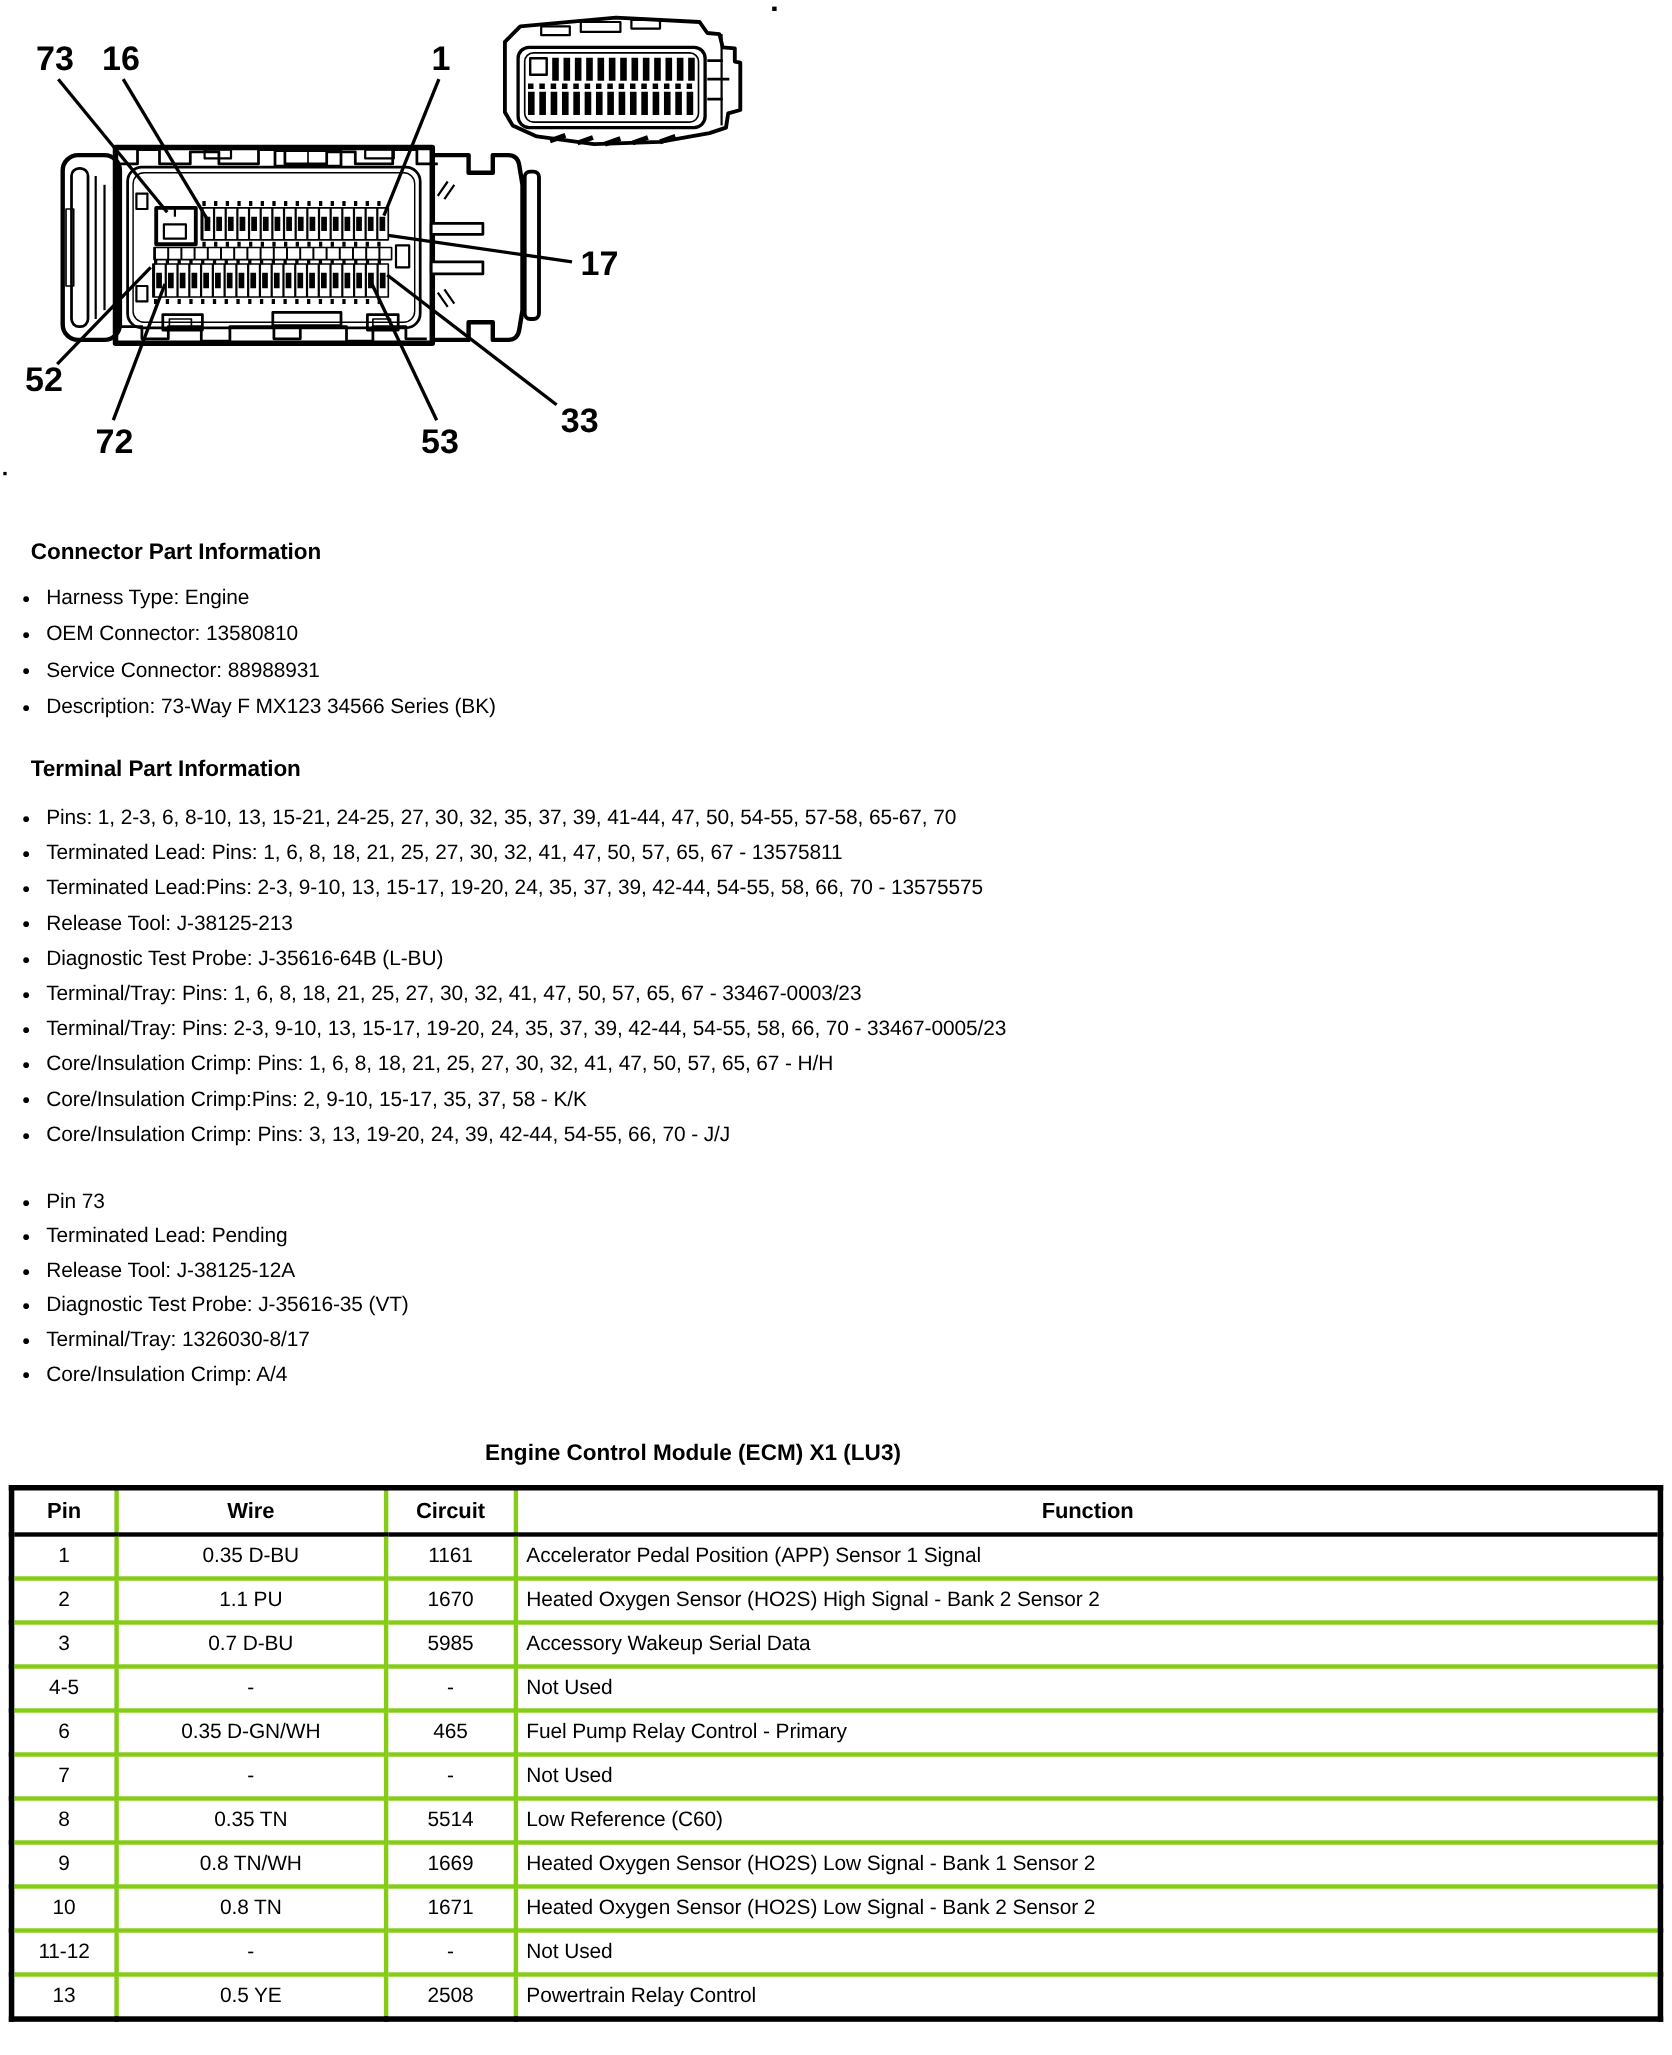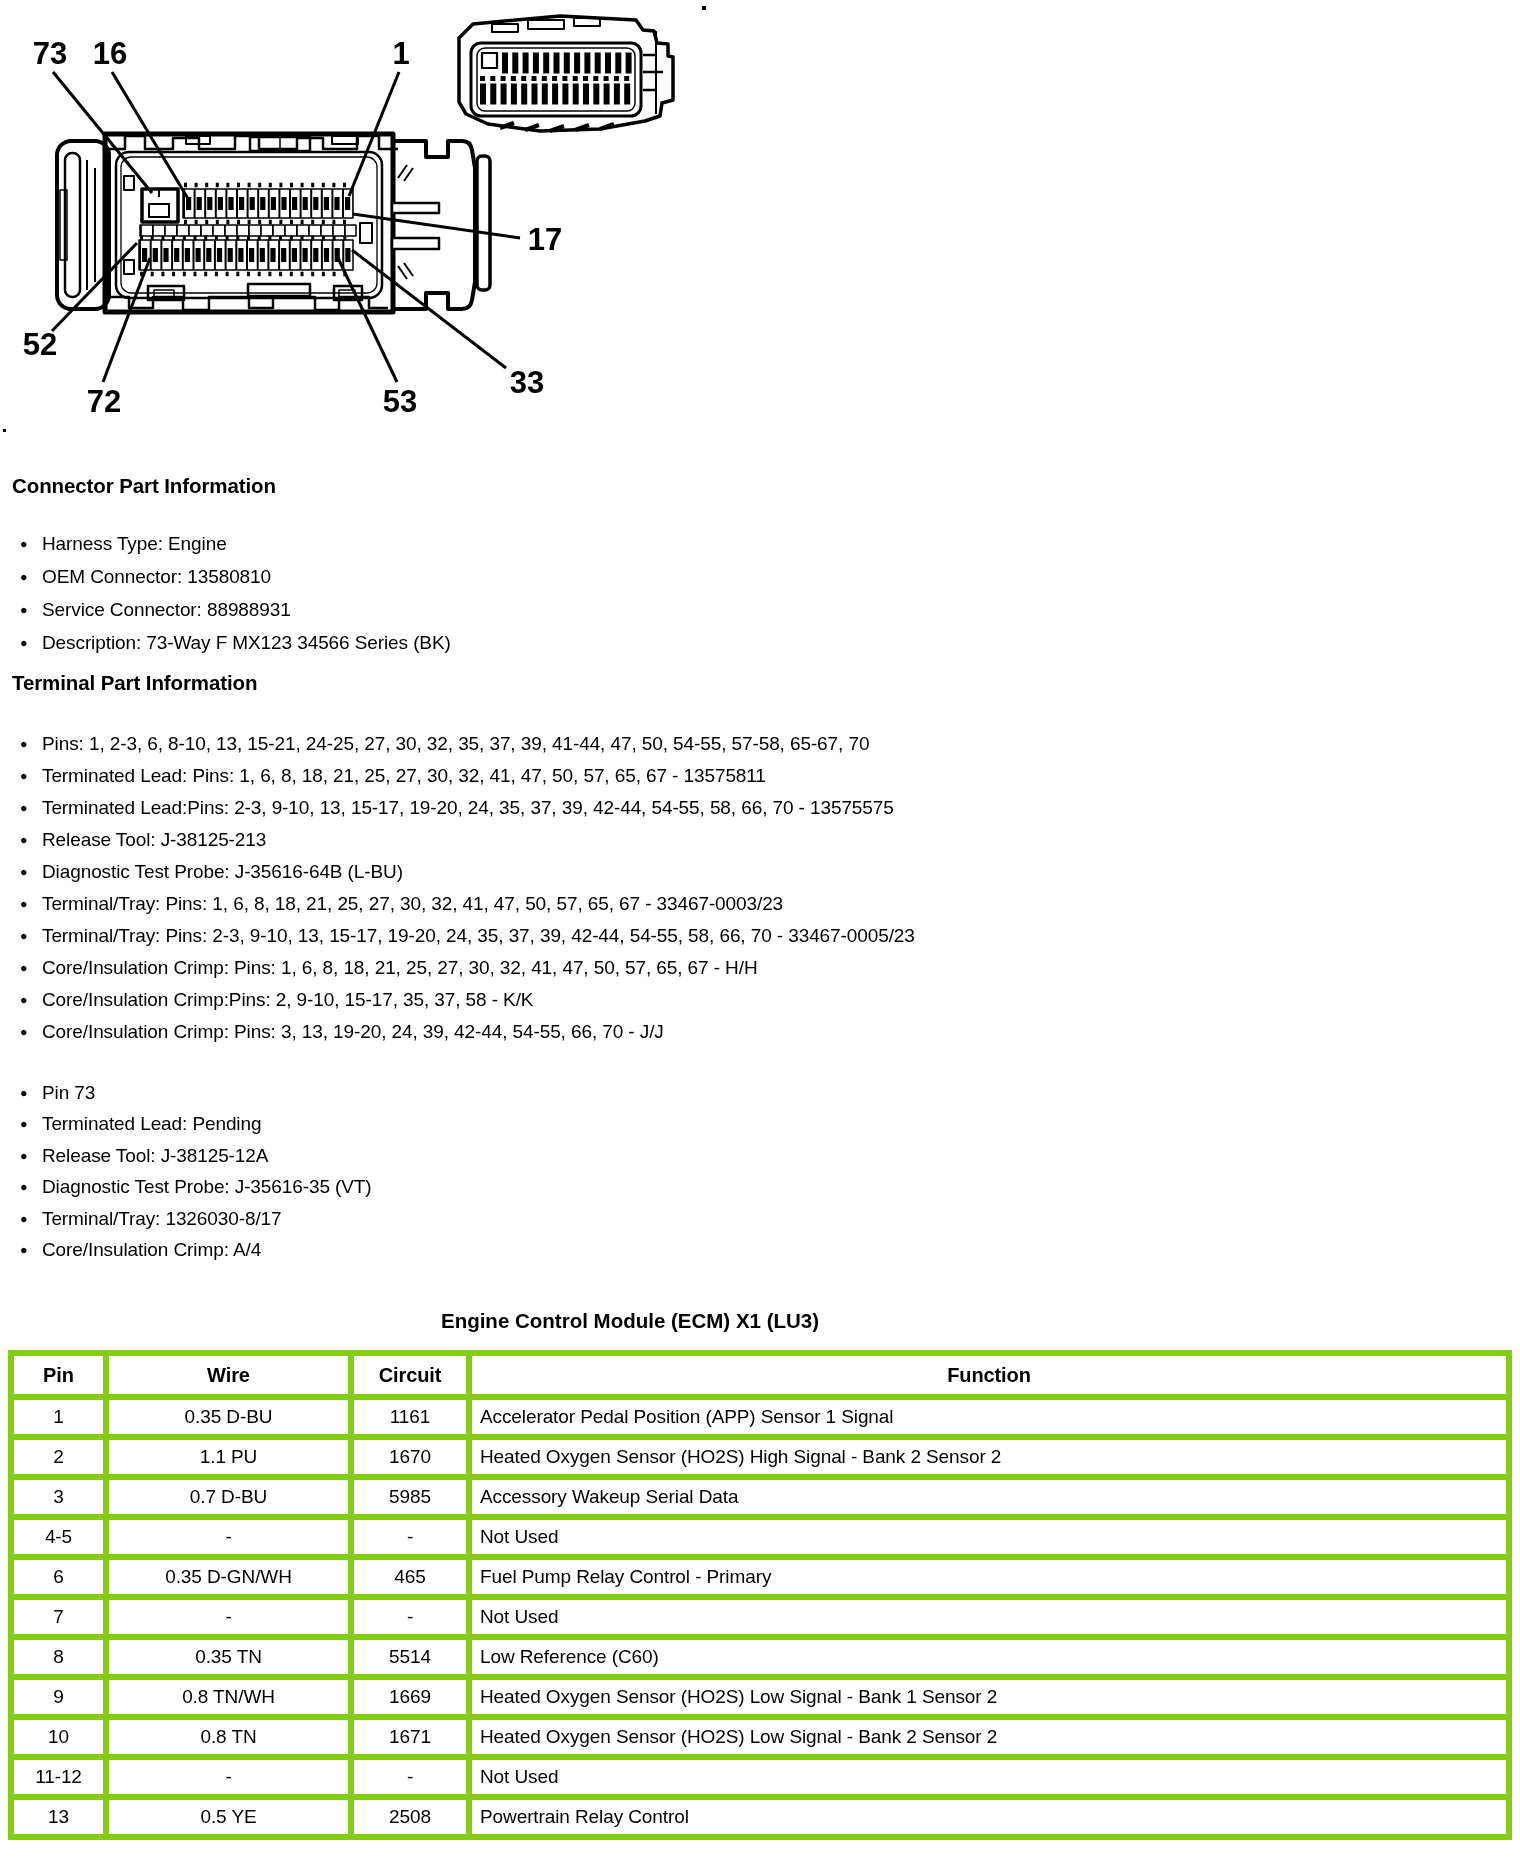--- a/index.html
+++ b/index.html
@@ -18,21 +18,21 @@
   g.leaders line{stroke:#000;stroke-width:3;fill:none;}
   g.labels text{
     fill:#000;stroke:none;
     font-family:"Liberation Sans", sans-serif;
     font-weight:bold;font-size:31px;
     text-anchor:middle;
   }
   .speck{fill:#000;stroke:none;}
   
   .sec-heading{
-    position:absolute;left:12px;margin:0;
+    position:absolute;left:12px;margin:16px;
     font-size:20.5px;font-weight:bold;letter-spacing:-0.1px;
     white-space:nowrap;
   }
   .blist{position:absolute;left:20px;}
   .li{display:flex;align-items:center;white-space:nowrap;}
   .g1 .li{height:33px;}
   .g2 .li{height:32px;}
   .g3 .li{height:31.5px;}
   .dot{width:22px;font-size:12.5px;flex:0 0 22px;}
   .txt{font-size:19px;letter-spacing:-0.1px;}
@@ -40,21 +40,21 @@
   #tbl-title{
     position:absolute;top:1309px;left:0;width:1260px;
     text-align:center;font-size:20.5px;font-weight:bold;
   }
   #ecm-table{
     position:absolute;top:1350px;left:8px;width:1504px;
     border-collapse:collapse;table-layout:fixed;background:#fff;
     border:5px solid #000;
   }
   #ecm-table th,#ecm-table td{
-    border:6px solid #84cc16;padding:0;overflow:hidden;white-space:nowrap;
+    border:4px solid #84cc16;padding:0;overflow:hidden;white-space:nowrap;
     text-align:center;font-size:19px;letter-spacing:-0.1px;
   }
   #ecm-table thead th{
     border-bottom:4px solid #000;
     font-size:20px;font-weight:bold;height:38px;
   }
   #ecm-table tbody tr{height:40px;}
   #ecm-table td.fn{text-align:left;padding-left:8px;}
 </style>
 </head>

